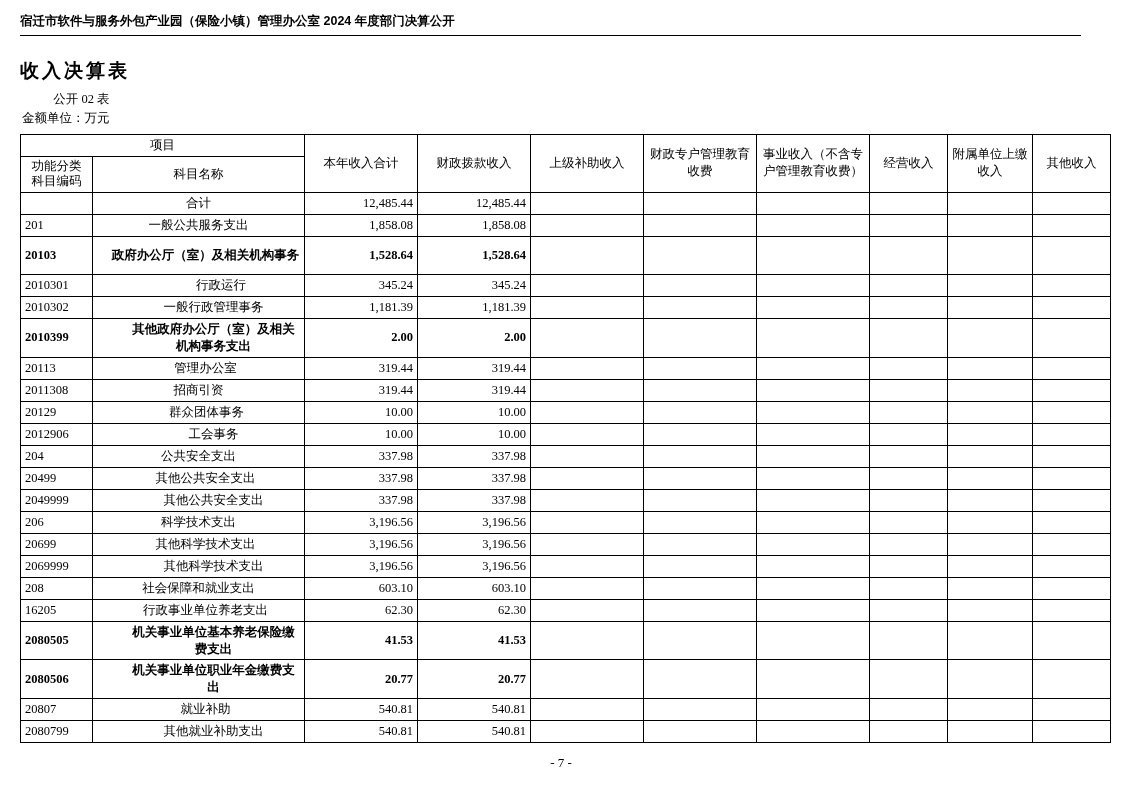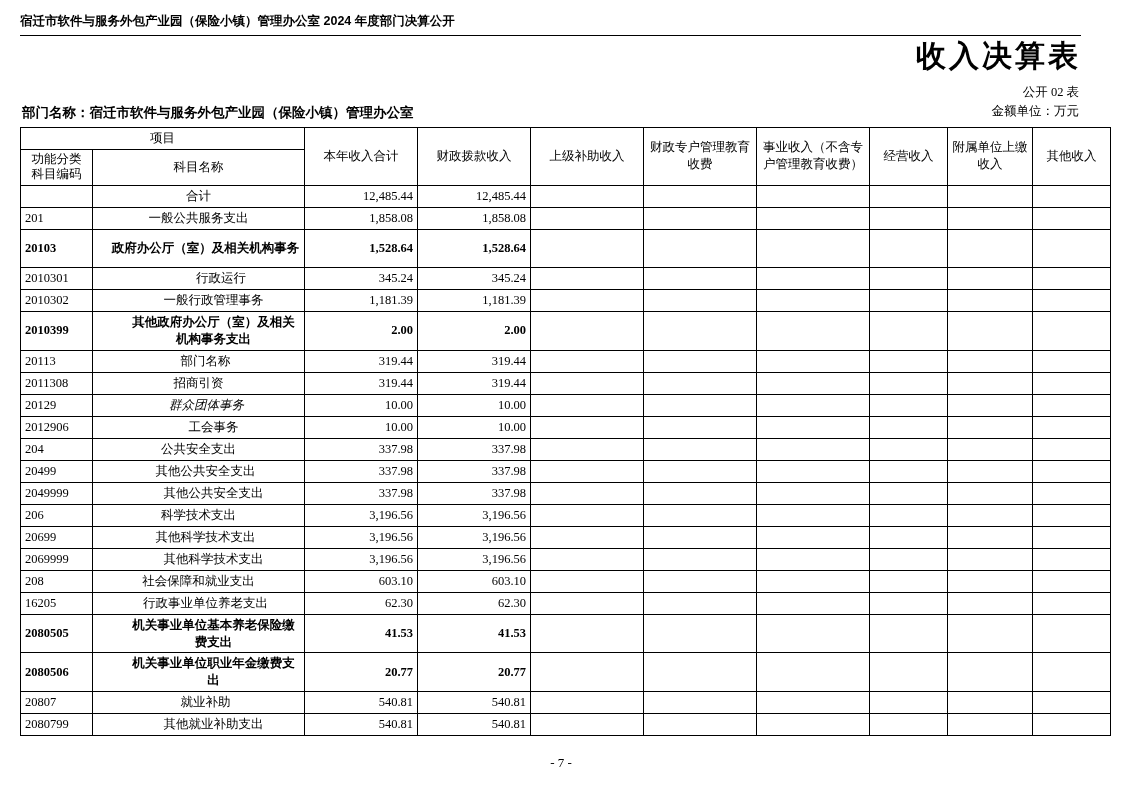--- a/index.html
+++ b/index.html
@@ -31,24 +31,25 @@
     letter-spacing: 0px;
     white-space: nowrap;
   }
   .header-rule {
     border-bottom: 1px solid #000;
     margin-top: 5px;
     margin-left: 0px;
     margin-right: 0px;
   }
   .doc-title {
-    text-align: right;
-    font-size: 30px;
+    text-align: left;
+    font-size: 19px;
     font-weight: bold;
     letter-spacing: 3px;
+    margin-top: 22px;
     font-family: "Liberation Serif", serif;
   }
   .meta-row {
     display: flex;
     justify-content: space-between;
     align-items: flex-end;
     margin-top: 6px;
     padding: 0 2px;
   }
   .meta-left {
@@ -114,21 +115,20 @@
 <body>
 
 <div class="page">
 
   <div class="header-line">宿迁市软件与服务外包产业园（保险小镇）管理办公室 2024 年度部门决算公开</div>
   <div class="header-rule"></div>
 
   <div class="doc-title">收入决算表</div>
 
   <div class="meta-row">
-    <div class="meta-left">部门名称：宿迁市软件与服务外包产业园（保险小镇）管理办公室</div>
     <div class="meta-right">
       <div>公开 02 表</div>
       <div>金额单位：万元</div>
     </div>
   </div>
 
   <table class="fin">
     <colgroup>
       <col style="width:72px">
       <col style="width:212px">
@@ -229,21 +229,21 @@
           <td class="num">2.00</td>
           <td class="blank"></td>
           <td class="blank"></td>
           <td class="blank"></td>
           <td class="blank"></td>
           <td class="blank"></td>
           <td class="blank"></td>
         </tr>
         <tr class="datarow">
           <td class="code">20113</td>
-          <td class="name ind1" style="padding-left: 18px;">部门名称</td>
+          <td class="name ind1" style="padding-left: 18px;">管理办公室</td>
           <td class="num">319.44</td>
           <td class="num">319.44</td>
           <td class="blank"></td>
           <td class="blank"></td>
           <td class="blank"></td>
           <td class="blank"></td>
           <td class="blank"></td>
           <td class="blank"></td>
         </tr>
         <tr class="datarow">
@@ -253,21 +253,21 @@
           <td class="num">319.44</td>
           <td class="blank"></td>
           <td class="blank"></td>
           <td class="blank"></td>
           <td class="blank"></td>
           <td class="blank"></td>
           <td class="blank"></td>
         </tr>
         <tr class="datarow">
           <td class="code">20129</td>
-          <td class="name ind1" style="padding-left: 20px; font-style: italic;">群众团体事务</td>
+          <td class="name ind1" style="padding-left: 20px;">群众团体事务</td>
           <td class="num">10.00</td>
           <td class="num">10.00</td>
           <td class="blank"></td>
           <td class="blank"></td>
           <td class="blank"></td>
           <td class="blank"></td>
           <td class="blank"></td>
           <td class="blank"></td>
         </tr>
         <tr class="datarow">

